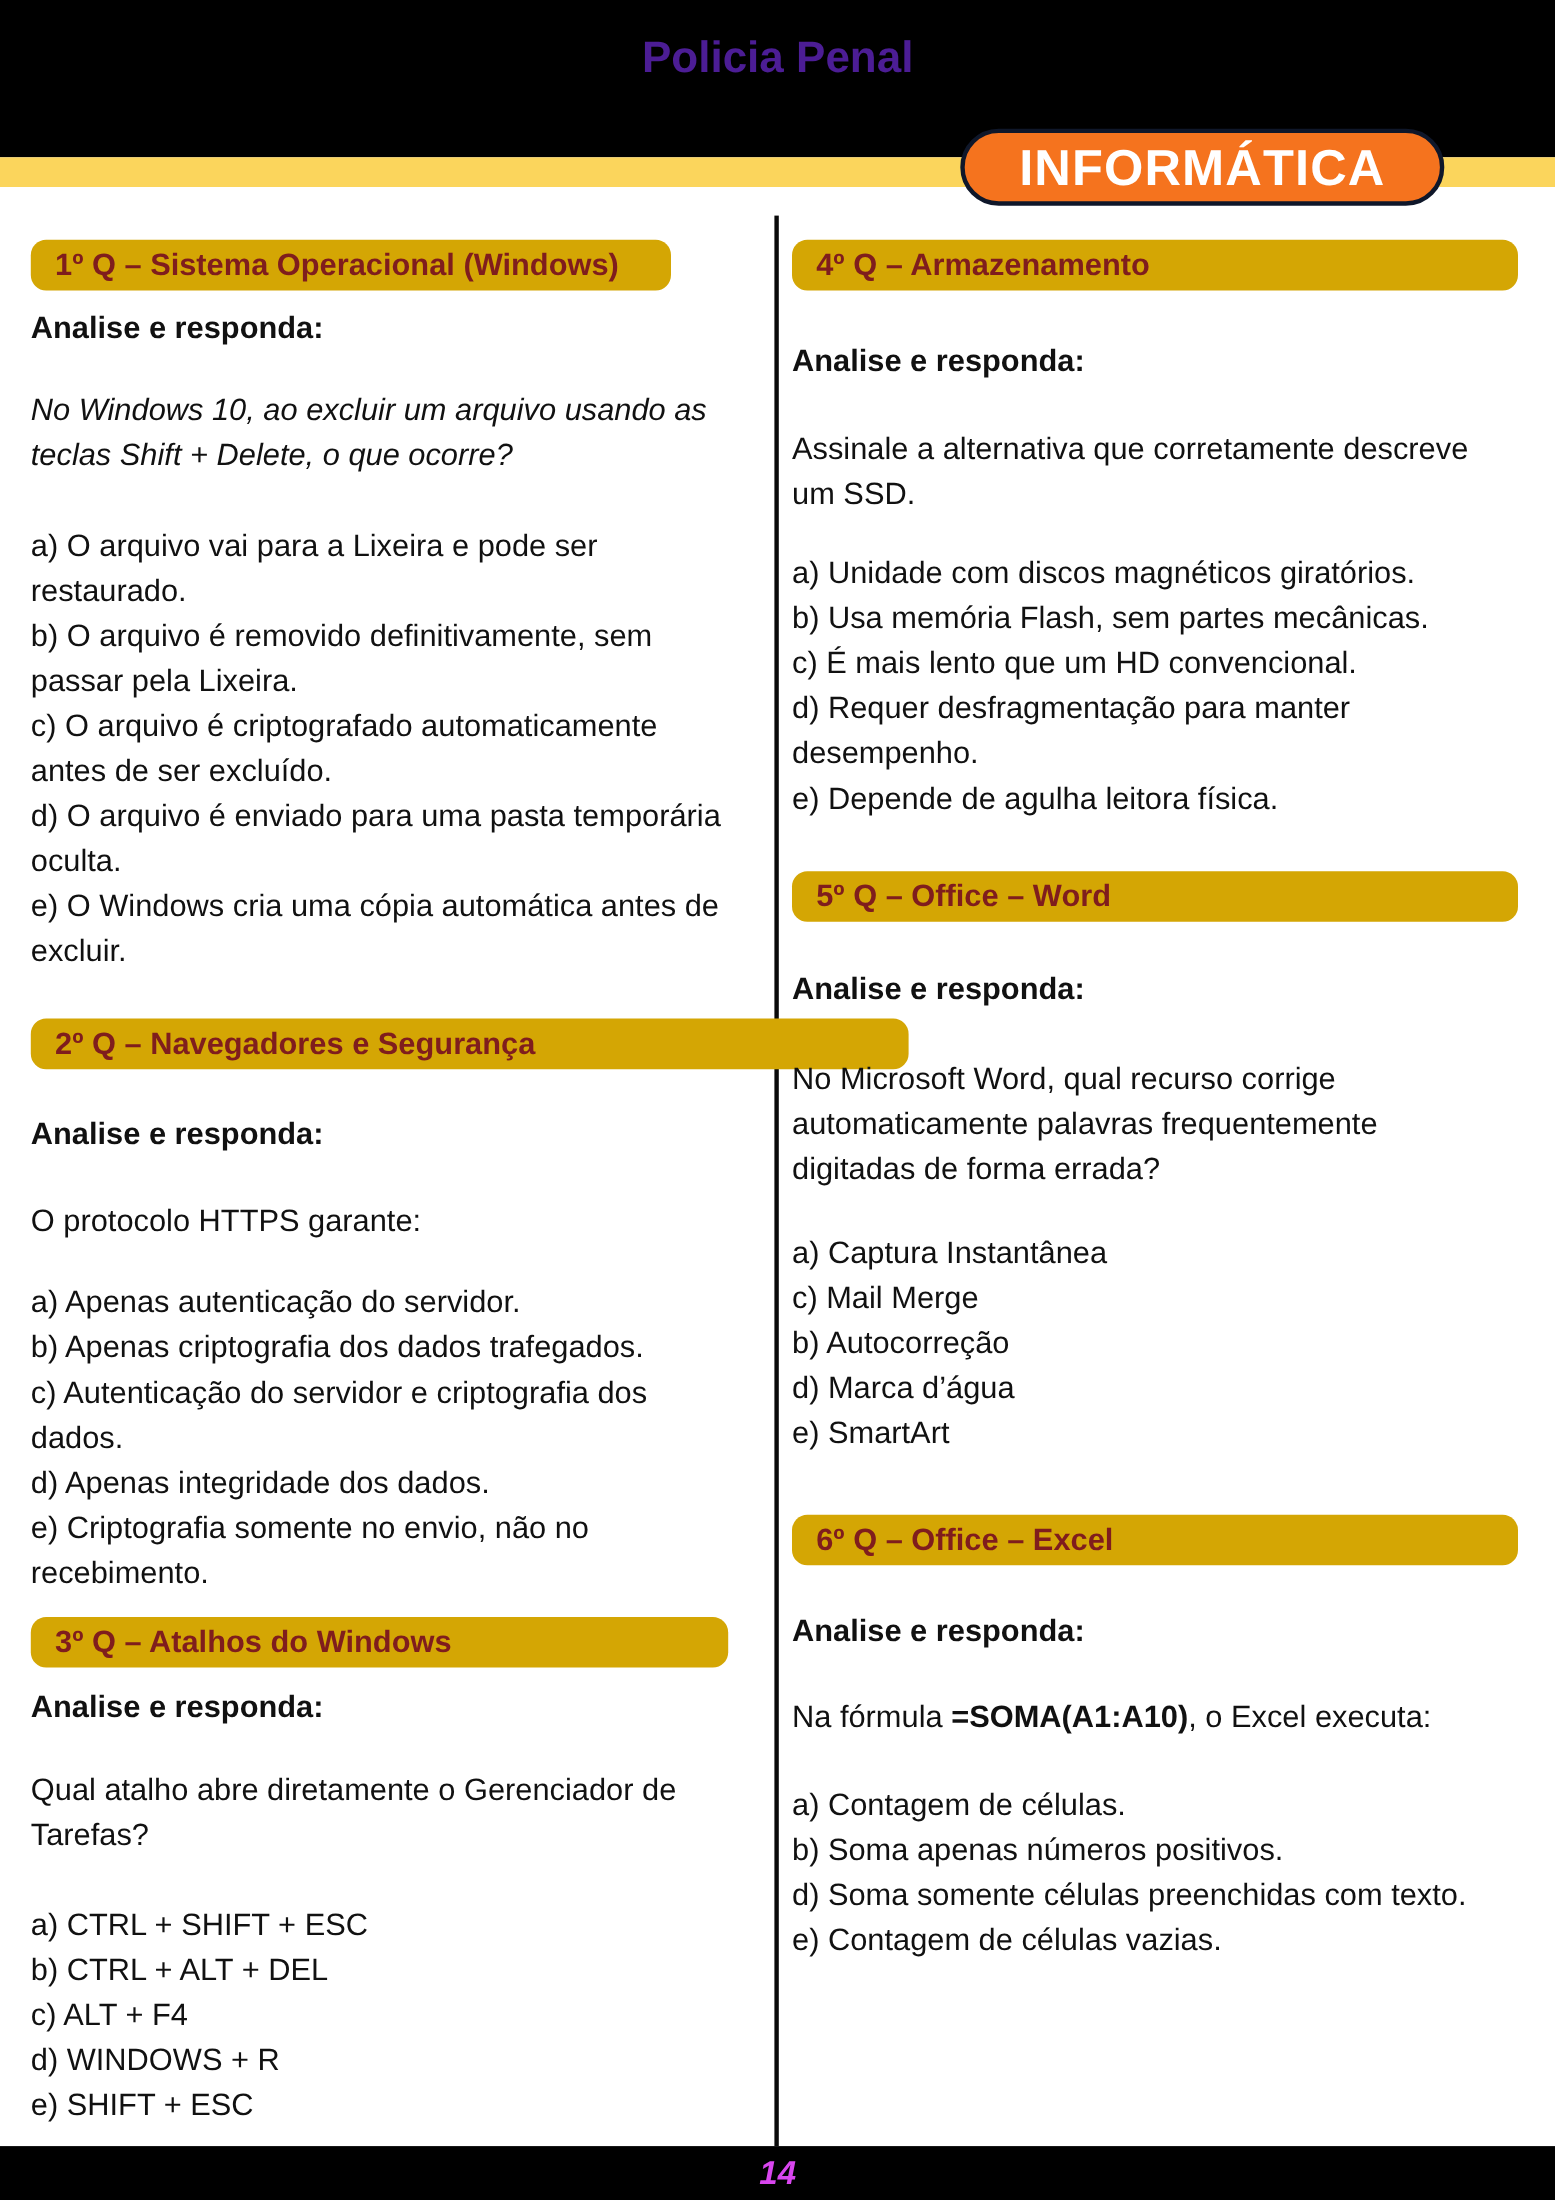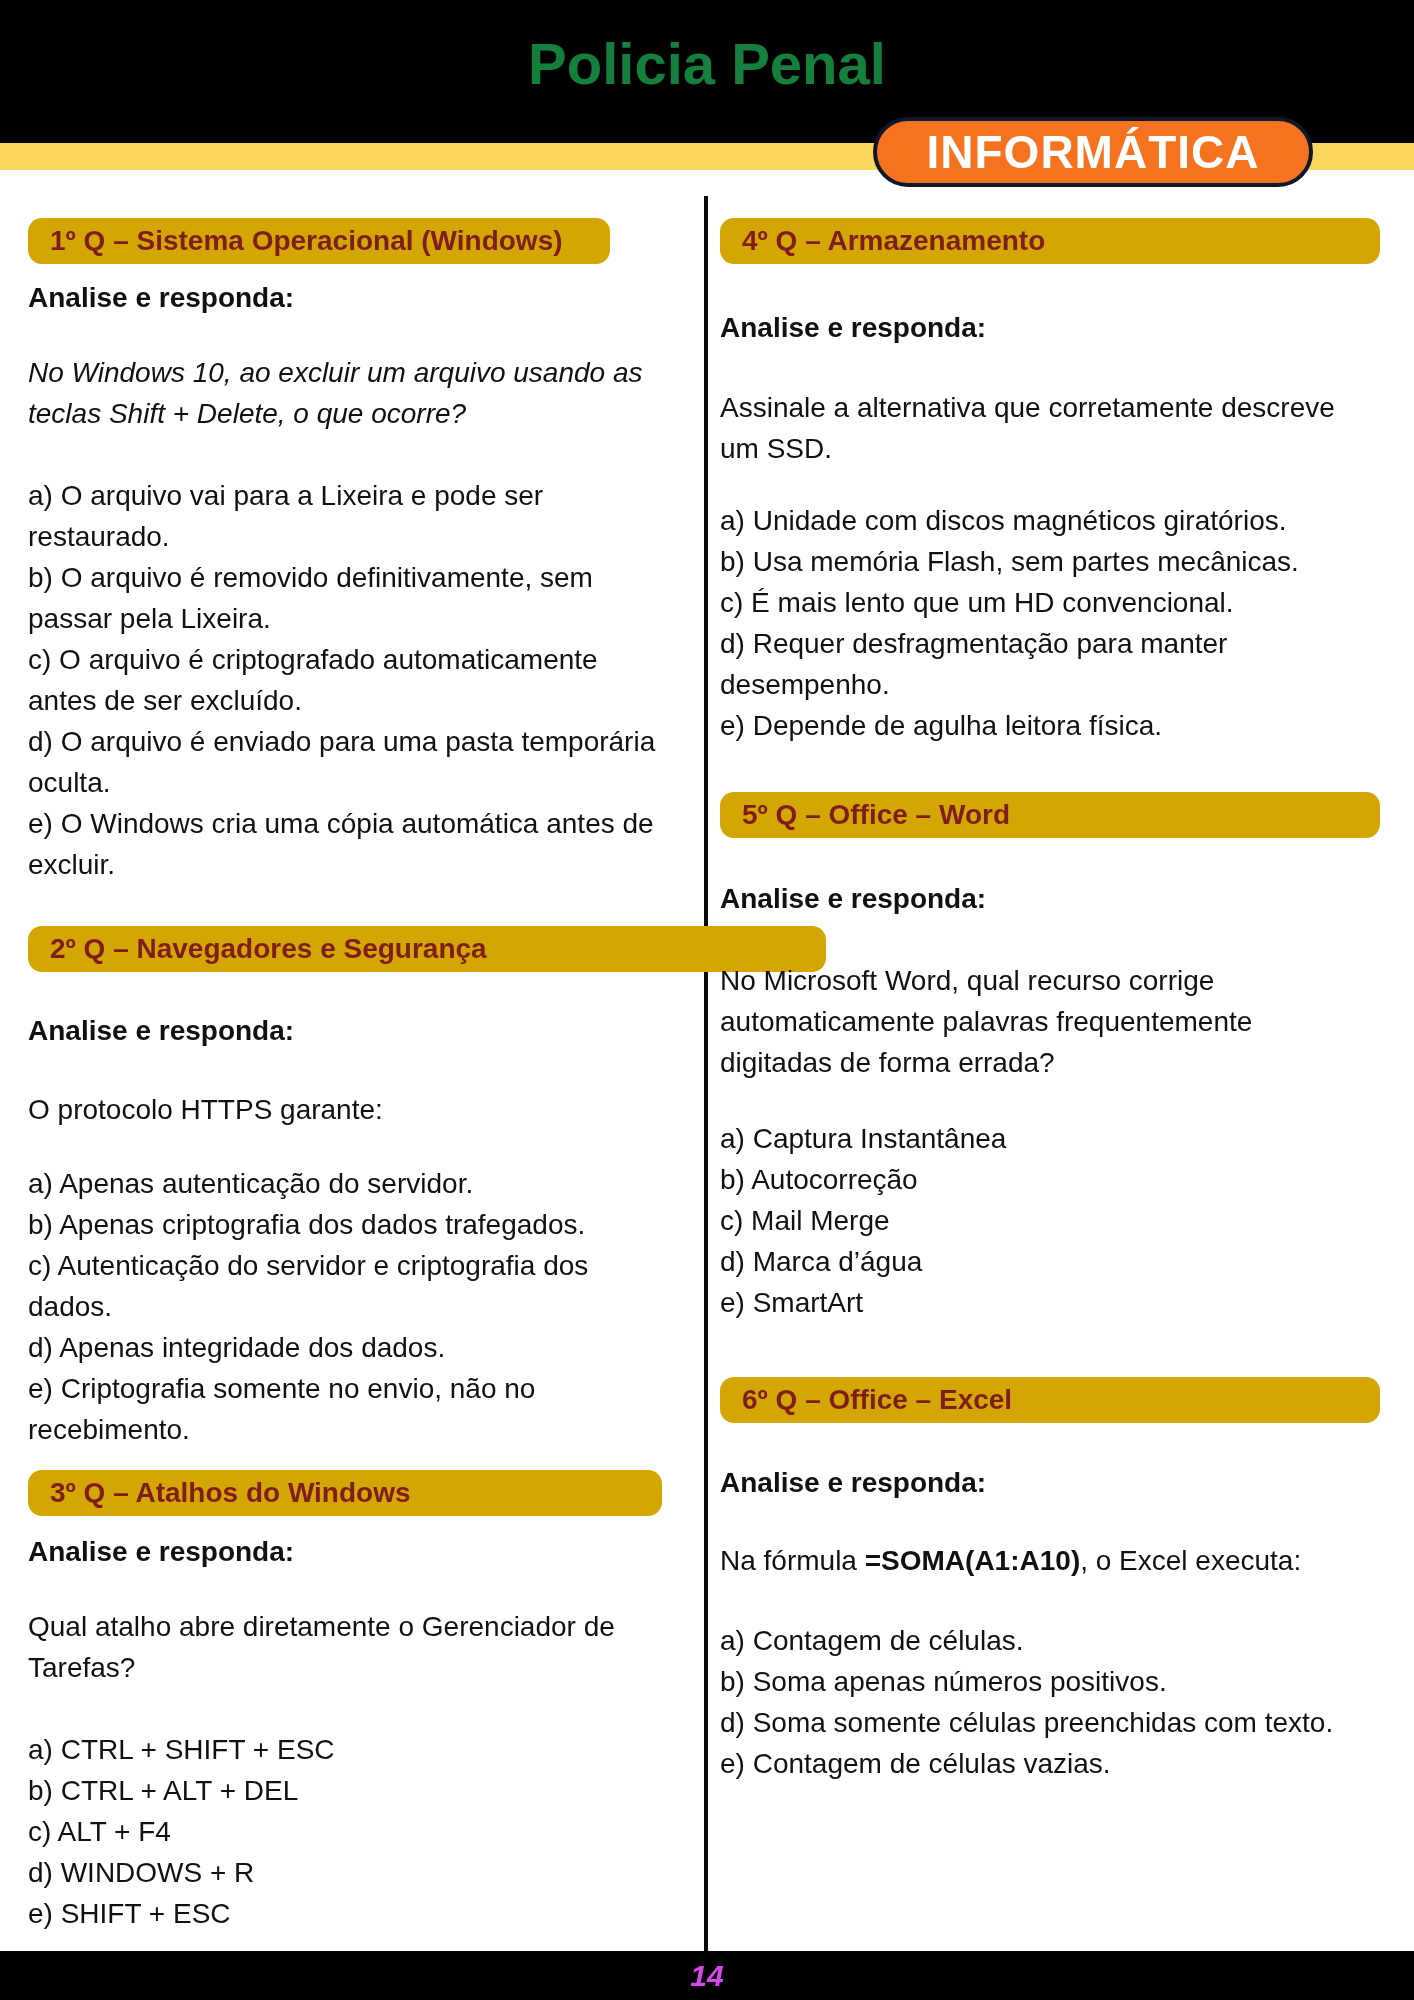--- a/index.html
+++ b/index.html
@@ -11,21 +11,21 @@
   *{box-sizing:border-box;}
 
   
   .header-band{
     position:absolute;top:0;left:0;width:1414px;height:143px;
     background:#000000;
   }
   .page-title{
     position:absolute;top:30px;left:0;width:1414px;
     text-align:center;
-    font-size:58px;font-weight:bold;color:#15803d;
+    font-size:40px;font-weight:bold;color:#4c1d95;
   }
   .accent-stripe{
     position:absolute;top:143px;left:0;width:1414px;height:27px;
     background:#FBD55C;
   }
   .subject-badge{
     position:absolute;top:117px;left:873px;width:440px;height:70px;
     background:#F5731E;border:4px solid #0f172a;border-radius:36px;
     display:flex;align-items:center;justify-content:center;
     color:#ffffff;font-size:46px;font-weight:bold;letter-spacing:1px;
@@ -158,22 +158,22 @@
       <p class="opt">e) Depende de agulha leitora física.</p>
     </div>
 
     <div class="qbar s-q5-bar">
       <span>5º Q – Office – Word</span>
     </div>
     <p class="prompt s-q5-prompt">Analise e responda:</p>
     <p class="qtext s-q5-text">No Microsoft Word, qual recurso corrige automaticamente palavras frequentemente digitadas de forma errada?</p>
     <div class="options s-q5-opts">
       <p class="opt">a) Captura Instantânea</p>
+      <p class="opt">c) Mail Merge</p>
       <p class="opt">b) Autocorreção</p>
-      <p class="opt">c) Mail Merge</p>
       <p class="opt">d) Marca d’água</p>
       <p class="opt">e) SmartArt</p>
     </div>
 
     <div class="qbar s-q6-bar">
       <span>6º Q – Office – Excel</span>
     </div>
     <p class="prompt s-q6-prompt">Analise e responda:</p>
     <p class="qtext s-q6-text"><span>Na fórmula </span><strong>=SOMA(A1:A10)</strong><span>, o Excel executa:</span></p>
     <div class="options s-q6-opts">

